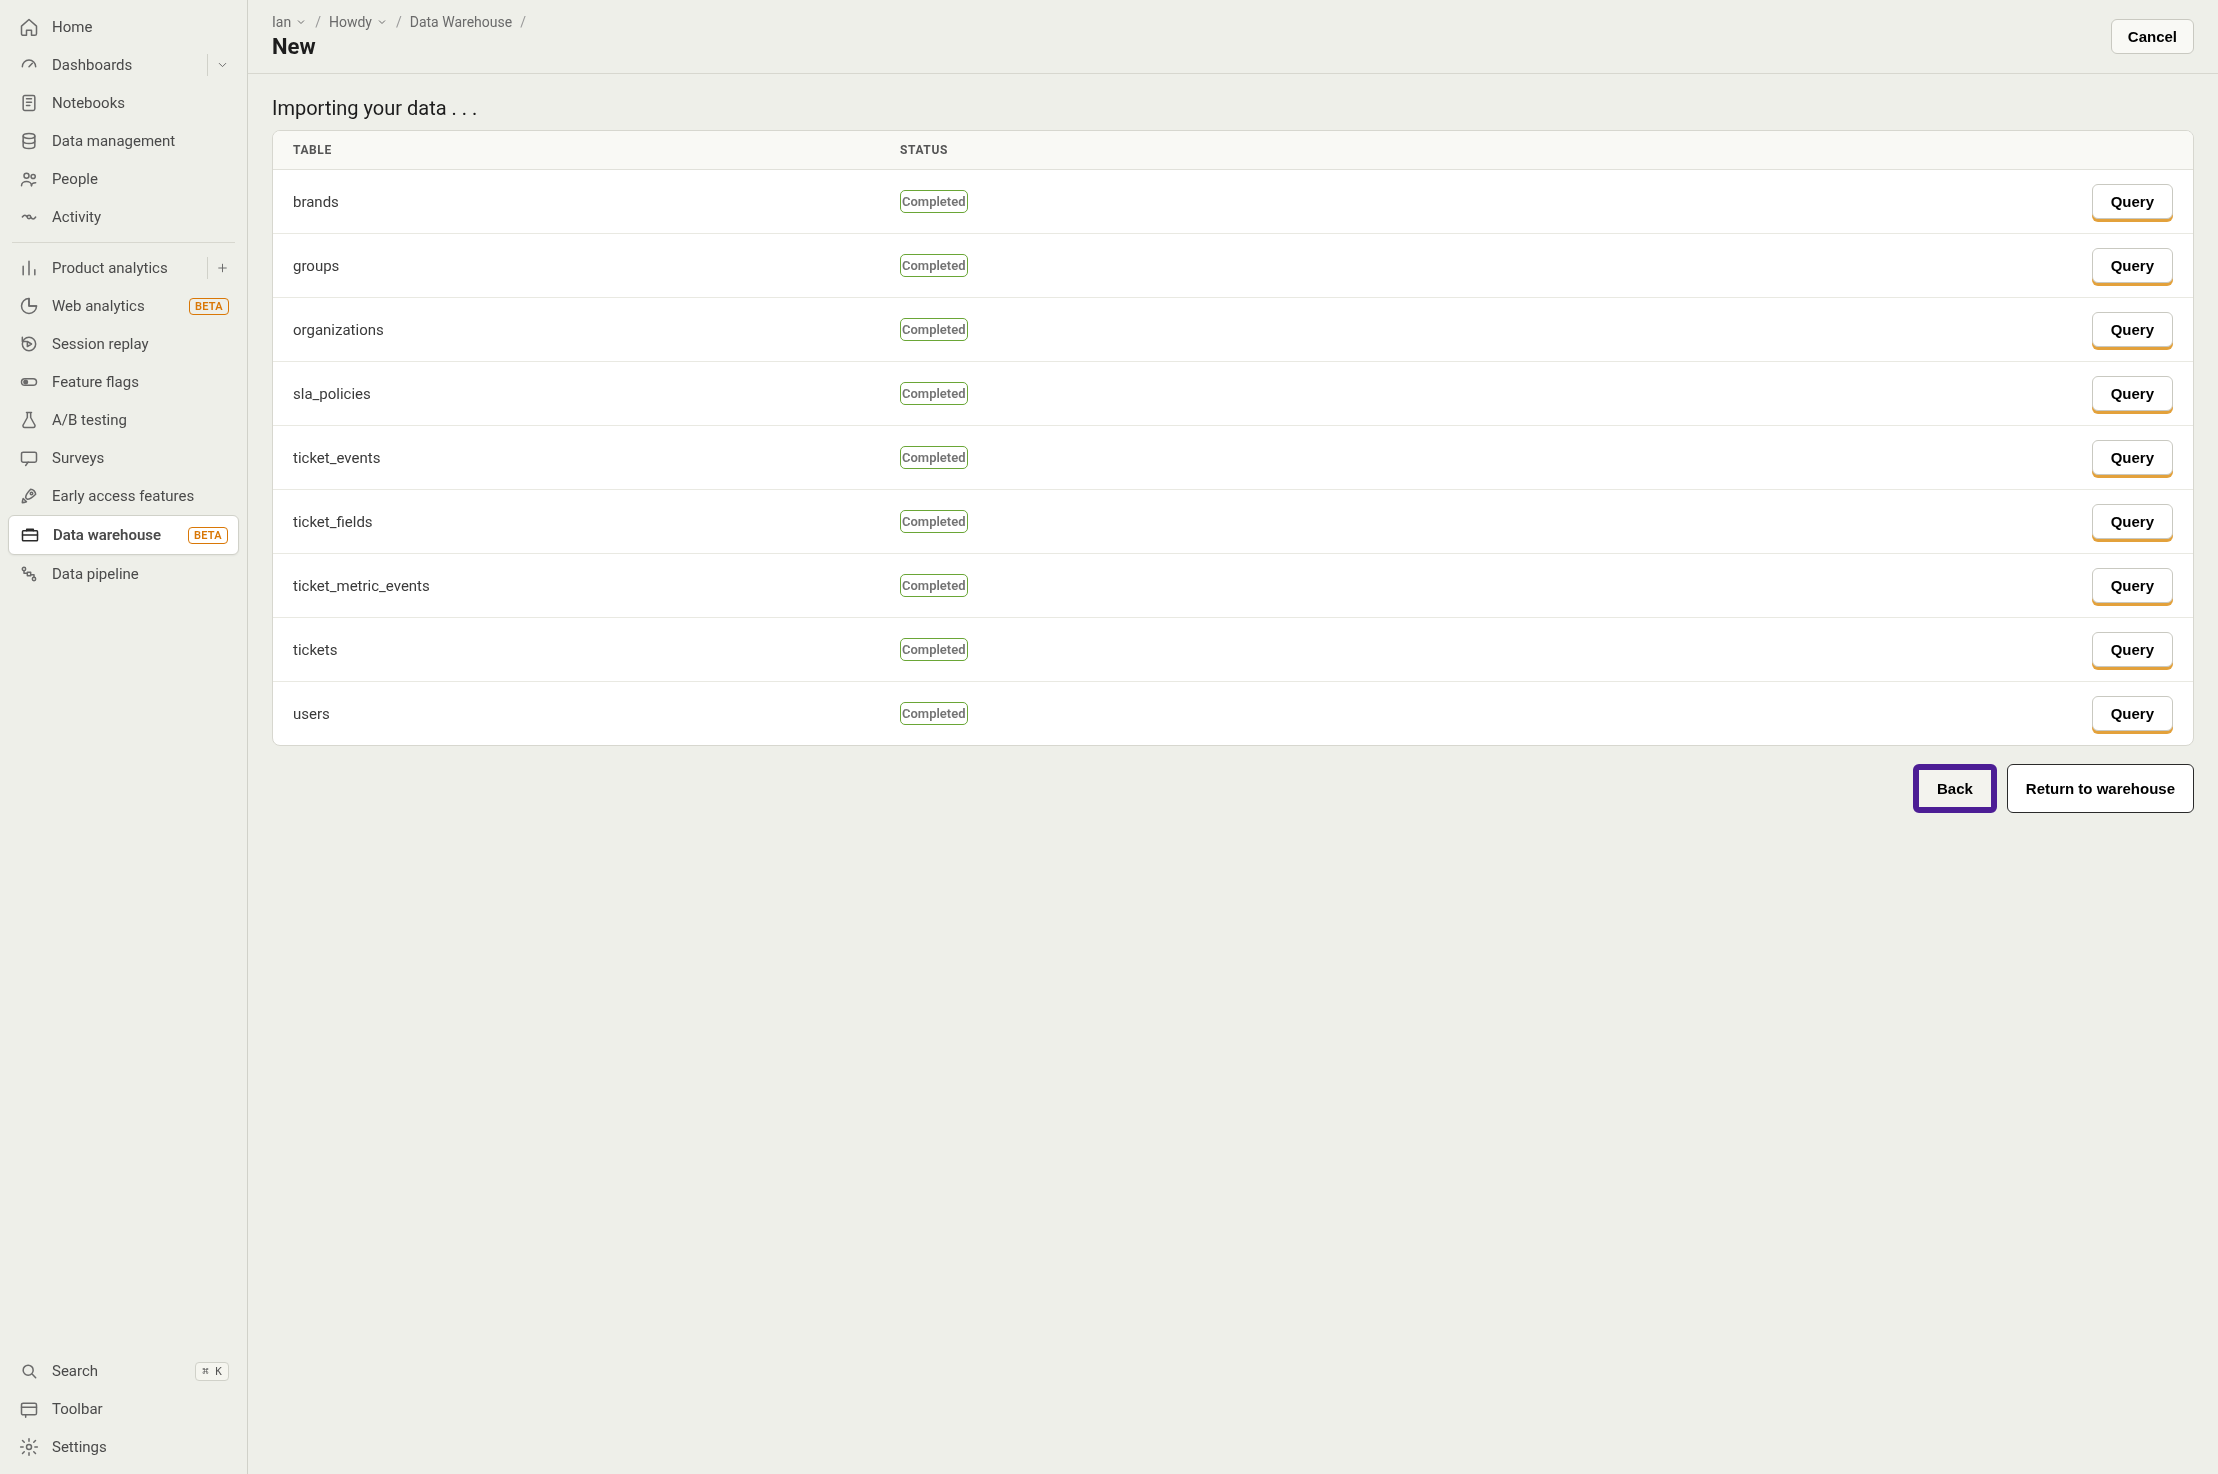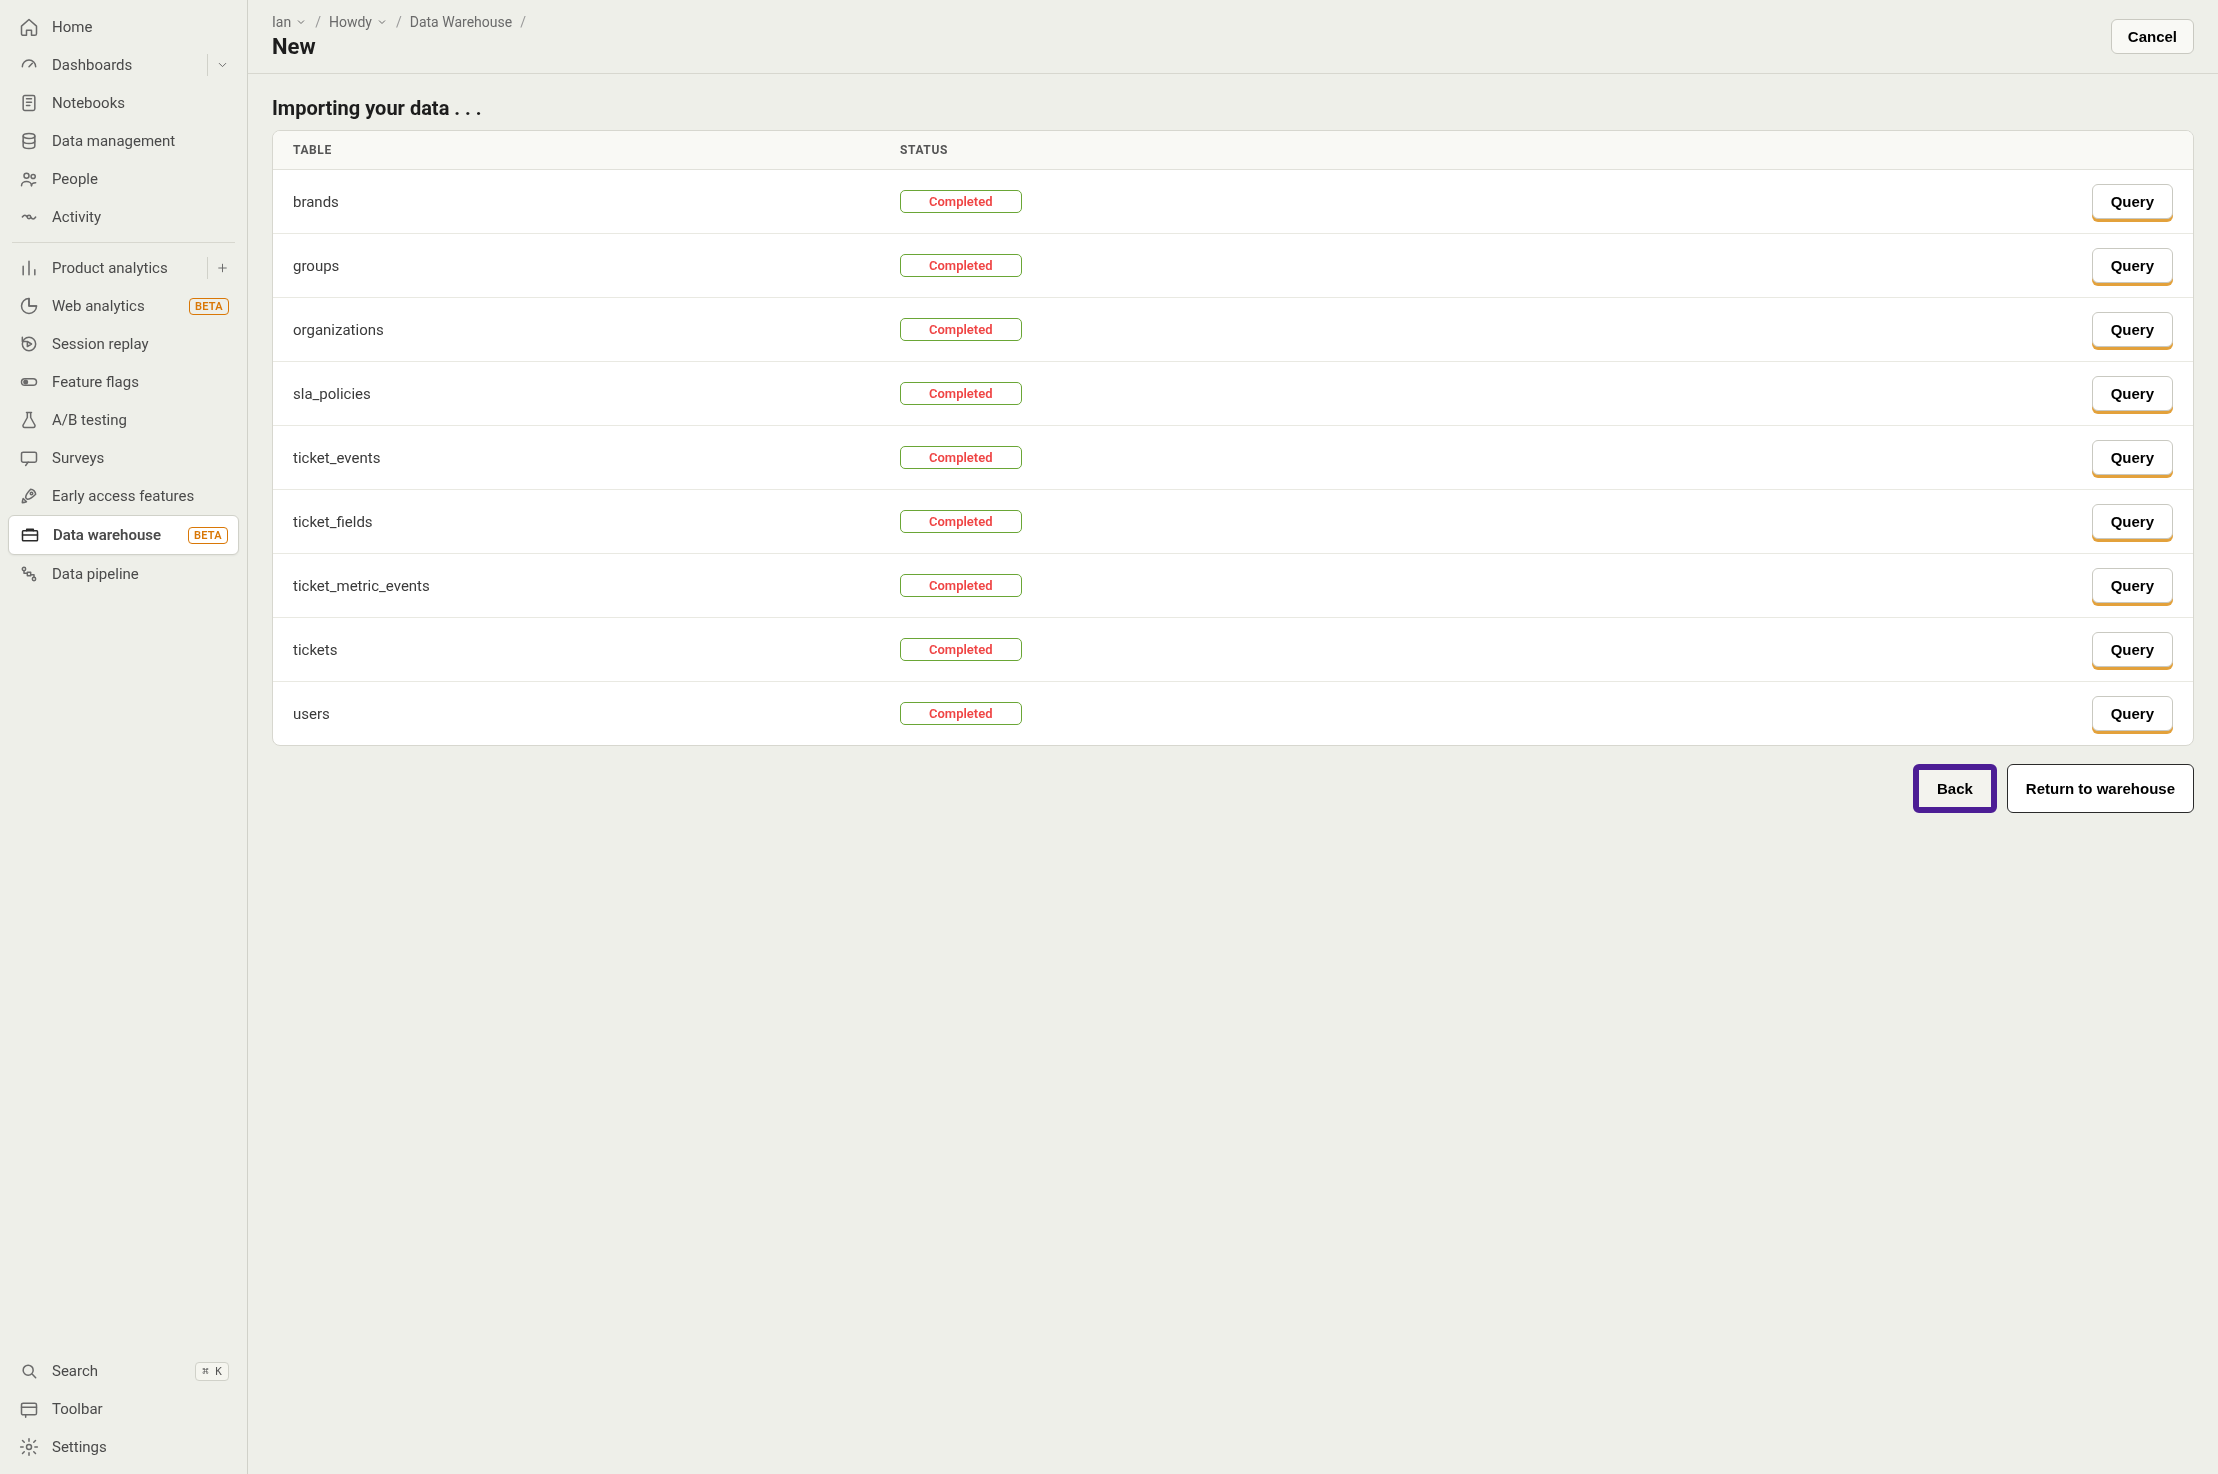--- a/index.html
+++ b/index.html
@@ -19,34 +19,34 @@
 .main { flex: 1; display: flex; flex-direction: column; overflow: auto; }
 .topbar { padding: 14px 24px 14px 24px; background: #eeefe9; border-bottom: 1px solid #d7d7cf; display: flex; align-items: center; justify-content: space-between; }
 .breadcrumb-wrap { display: flex; flex-direction: column; gap: 4px; }
 .breadcrumb { display: flex; align-items: center; gap: 8px; font-size: 14px; color: #6a6a6a; }
 .breadcrumb .crumb { display: inline-flex; align-items: center; gap: 4px; cursor: pointer; }
 .breadcrumb .sep { color: #999; }
 .page-title { font-size: 22px; font-weight: 700; color: #1d1d1d; }
 .btn { font-size: 15px; padding: 8px 16px; border-radius: 6px; cursor: pointer; border: 1px solid #c9c9c1; background: #f9f9f5; font-weight: 600; }
 
 .content { padding: 22px 24px; }
-.heading { font-size: 20px; font-weight: 700; margin-bottom: 10px; }
+.heading { font-size: 20px; font-weight: 400; margin-bottom: 10px; }
 .subtext { font-size: 15px; color: #3a3a3a; margin-bottom: 20px; }
 
 .table { border: 1px solid #d7d7cf; border-radius: 8px; overflow: hidden; background: #fff; }
 .thead { display: flex; padding: 12px 20px; background: #f9f9f5; border-bottom: 1px solid #e1e1da; font-size: 12px; font-weight: 700; letter-spacing: 0.6px; color: #555; }
 .col-table { flex: 0 0 607px; }
 .col-status { flex: 0 0 200px; }
 .col-action { flex: 1; text-align: right; }
 .trow { display: flex; align-items: center; padding: 14px 20px; border-bottom: 1px solid #e9e9e2; }
 .trow:last-child { border-bottom: none; }
 .trow .tname { flex: 0 0 607px; font-size: 15px; color: #3a3a3a; }
 .trow .tstatus { flex: 0 0 200px; }
 .trow .taction { flex: 1; display: flex; justify-content: flex-end; }
-.status-pill { display: inline-block; font-size: 13px; font-weight: 600; color: #ef4444; border: 1px solid #6aa636; border-radius: 5px; padding: 3px 28px; background: #fff; }
+.status-pill { display: inline-block; font-size: 13px; font-weight: 600; color: #737373; border: 1px solid #6aa636; border-radius: 5px; padding: 3px 1px; background: #fff; }
 .btn-query { font-size: 15px; font-weight: 700; padding: 8px 18px; border-radius: 6px; border: 1px solid #c9c9c1; background: #fff; cursor: pointer; box-shadow: 0 3px 0 0 #e3a13b; }
 
 .footer-actions { display: flex; justify-content: flex-end; gap: 10px; margin-top: 18px; padding-bottom: 20px; }
 .btn-secondary { font-size: 15px; font-weight: 600; padding: 10px 18px; border-radius: 6px; border: 6px solid #4c1d95; background: #f3f3ee; cursor: pointer; }
 .btn-outline { font-size: 15px; font-weight: 700; padding: 10px 18px; border-radius: 6px; border: 1.5px solid #2a2a2a; background: #fff; cursor: pointer; }
 
 svg { display: block; }
 </style>
 </head>
 <body>

